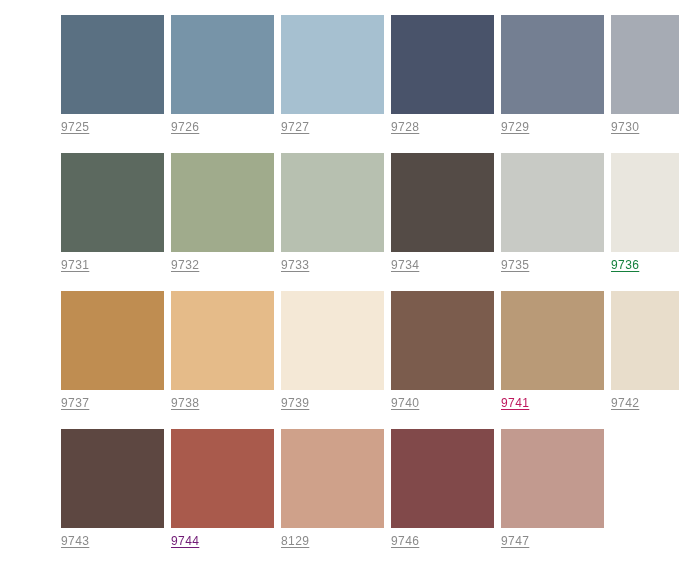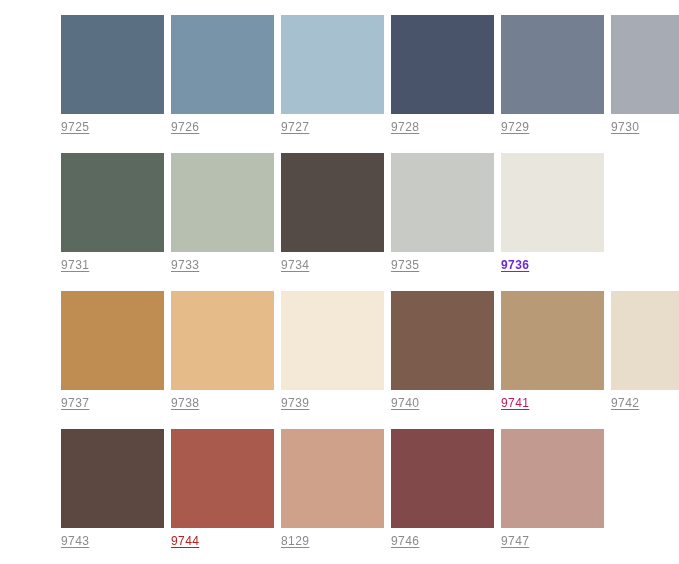--- a/index.html
+++ b/index.html
@@ -87,34 +87,38 @@
         <div class="swatch-chip" style="background-color: rgb(166, 171, 180);"></div>
         <a class="swatch-label" style="color: rgb(138, 138, 138);">9730</a>
       </div>
     </div>
     <div class="swatch-row">
       <div class="swatch-cell">
         <div class="swatch-chip" style="background-color: rgb(92, 105, 95);"></div>
         <a class="swatch-label" style="color: rgb(138, 138, 138);">9731</a>
       </div>
       <div class="swatch-cell">
+        <div class="swatch-chip" style="background-color: rgb(160, 171, 140);"></div>
+        <a class="swatch-label" style="color: rgb(138, 138, 138);">9732</a>
+      </div>
+      <div class="swatch-cell">
         <div class="swatch-chip" style="background-color: rgb(183, 192, 176);"></div>
         <a class="swatch-label" style="color: rgb(138, 138, 138);">9733</a>
       </div>
       <div class="swatch-cell">
         <div class="swatch-chip" style="background-color: rgb(84, 75, 70);"></div>
         <a class="swatch-label" style="color: rgb(138, 138, 138);">9734</a>
       </div>
       <div class="swatch-cell">
         <div class="swatch-chip" style="background-color: rgb(200, 202, 197);"></div>
         <a class="swatch-label" style="color: rgb(138, 138, 138);">9735</a>
       </div>
       <div class="swatch-cell">
         <div class="swatch-chip" style="background-color: rgb(233, 230, 222);"></div>
-        <a class="swatch-label" style="color: #6d28d9; font-weight: bold;">9736</a>
+        <a class="swatch-label" style="color: #15803d;">9736</a>
       </div>
     </div>
     <div class="swatch-row">
       <div class="swatch-cell">
         <div class="swatch-chip" style="background-color: rgb(191, 141, 81);"></div>
         <a class="swatch-label" style="color: rgb(138, 138, 138);">9737</a>
       </div>
       <div class="swatch-cell">
         <div class="swatch-chip" style="background-color: rgb(229, 187, 137);"></div>
         <a class="swatch-label" style="color: rgb(138, 138, 138);">9738</a>
@@ -136,21 +140,21 @@
         <a class="swatch-label" style="color: rgb(138, 138, 138);">9742</a>
       </div>
     </div>
     <div class="swatch-row">
       <div class="swatch-cell">
         <div class="swatch-chip" style="background-color: rgb(93, 71, 65);"></div>
         <a class="swatch-label" style="color: rgb(138, 138, 138);">9743</a>
       </div>
       <div class="swatch-cell">
         <div class="swatch-chip" style="background-color: rgb(169, 90, 76);"></div>
-        <a class="swatch-label" style="color: #b91c1c;">9744</a>
+        <a class="swatch-label" style="color: #701a75;">9744</a>
       </div>
       <div class="swatch-cell">
         <div class="swatch-chip" style="background-color: rgb(207, 161, 138);"></div>
         <a class="swatch-label" style="color: rgb(138, 138, 138);">8129</a>
       </div>
       <div class="swatch-cell">
         <div class="swatch-chip" style="background-color: rgb(129, 73, 74);"></div>
         <a class="swatch-label" style="color: rgb(138, 138, 138);">9746</a>
       </div>
       <div class="swatch-cell">

